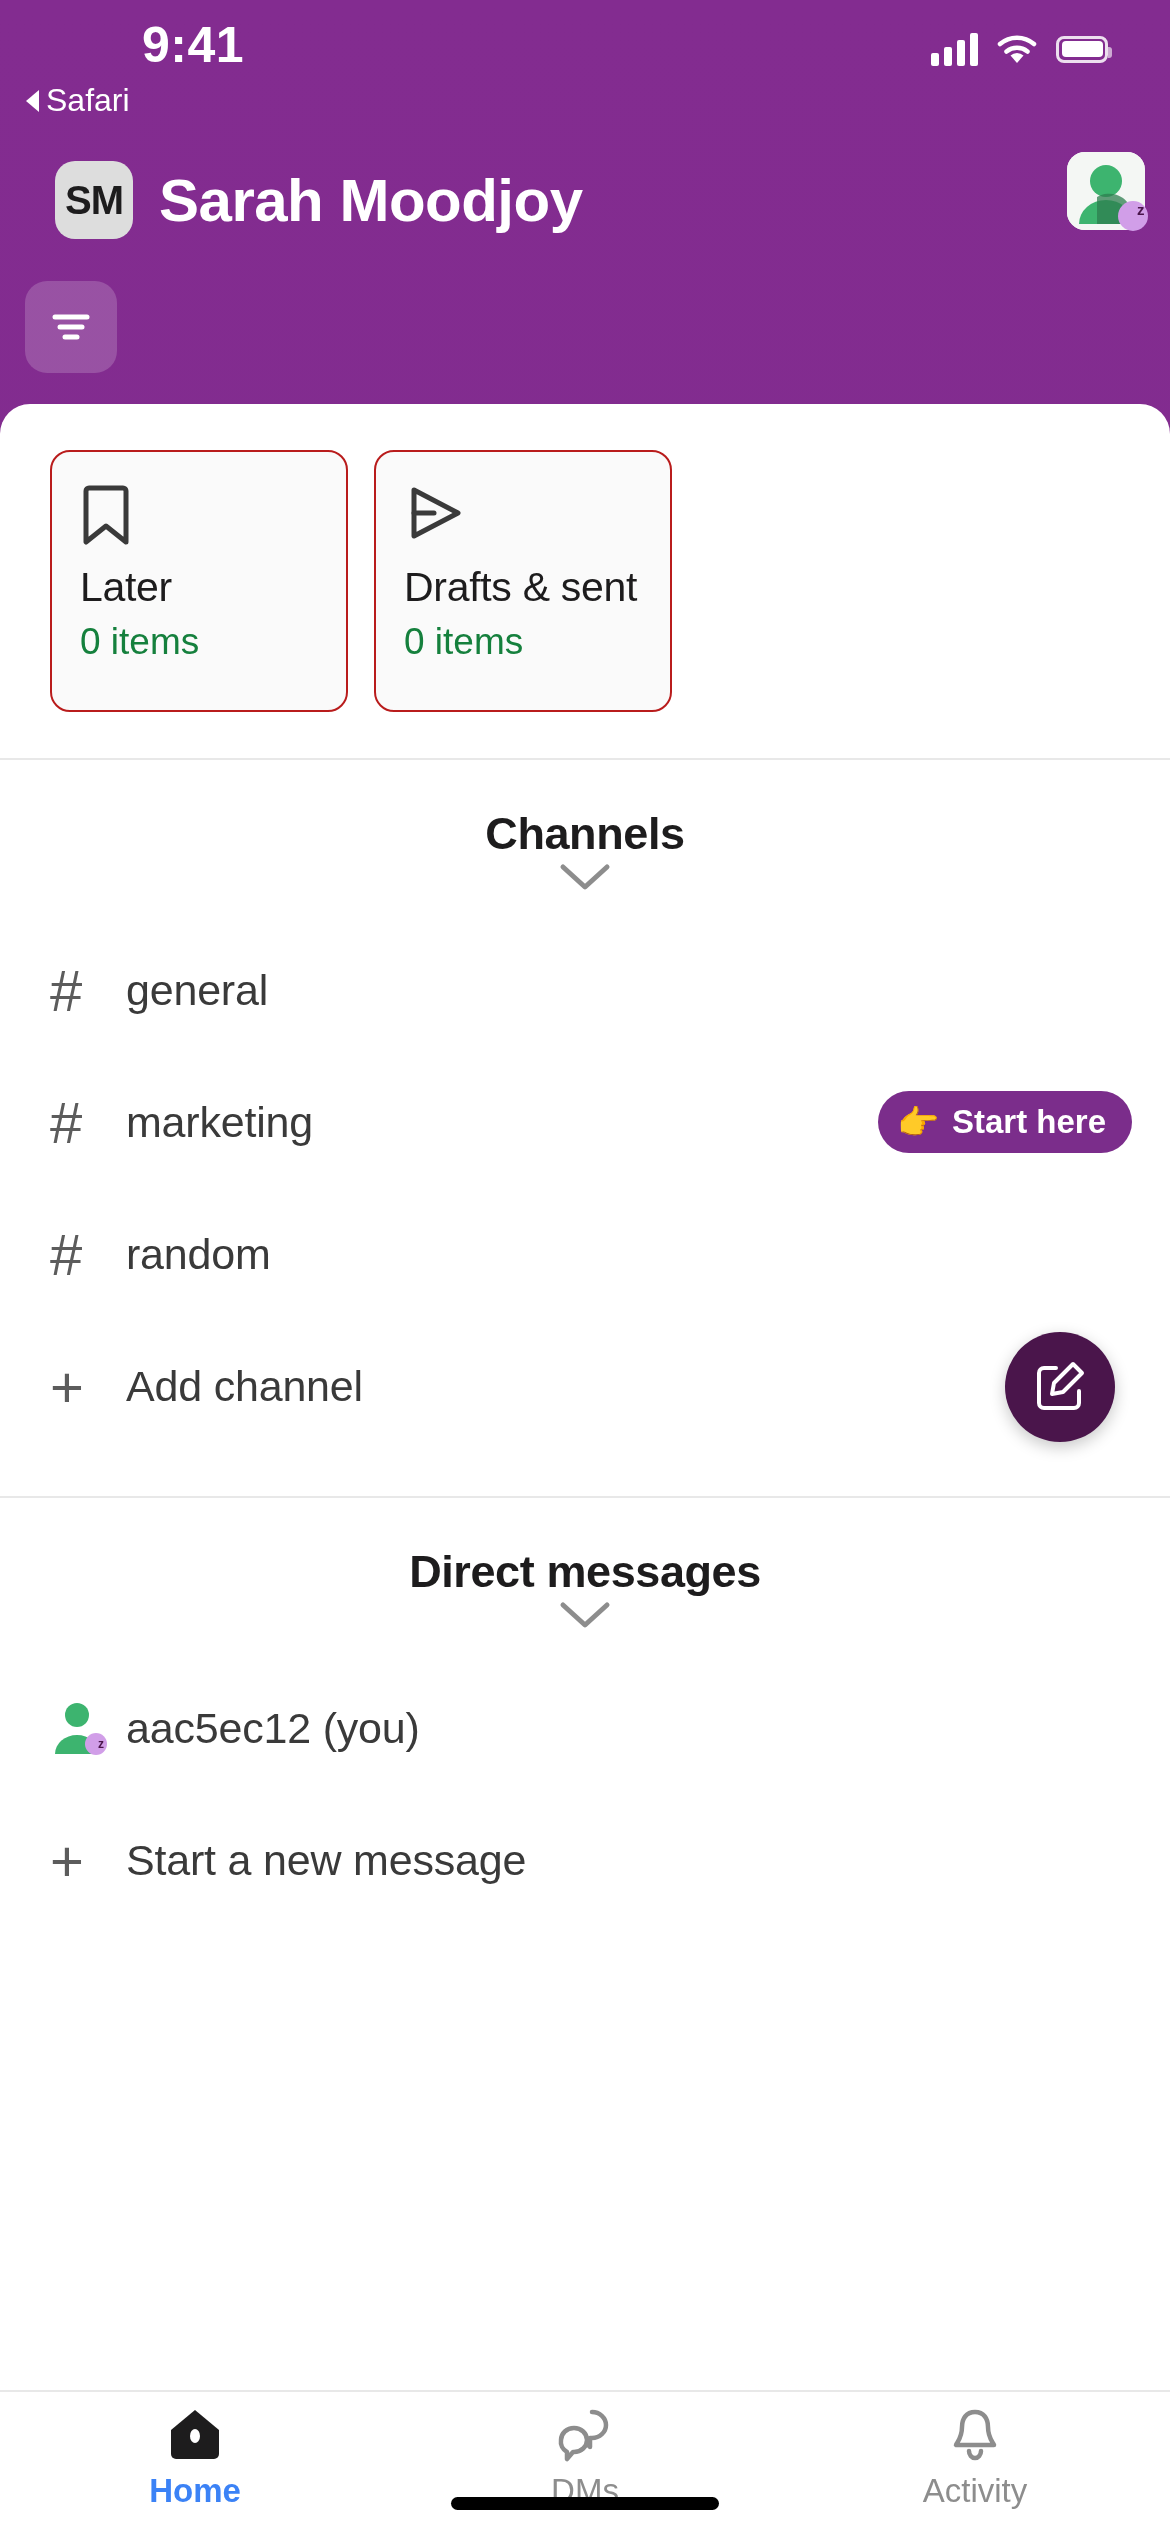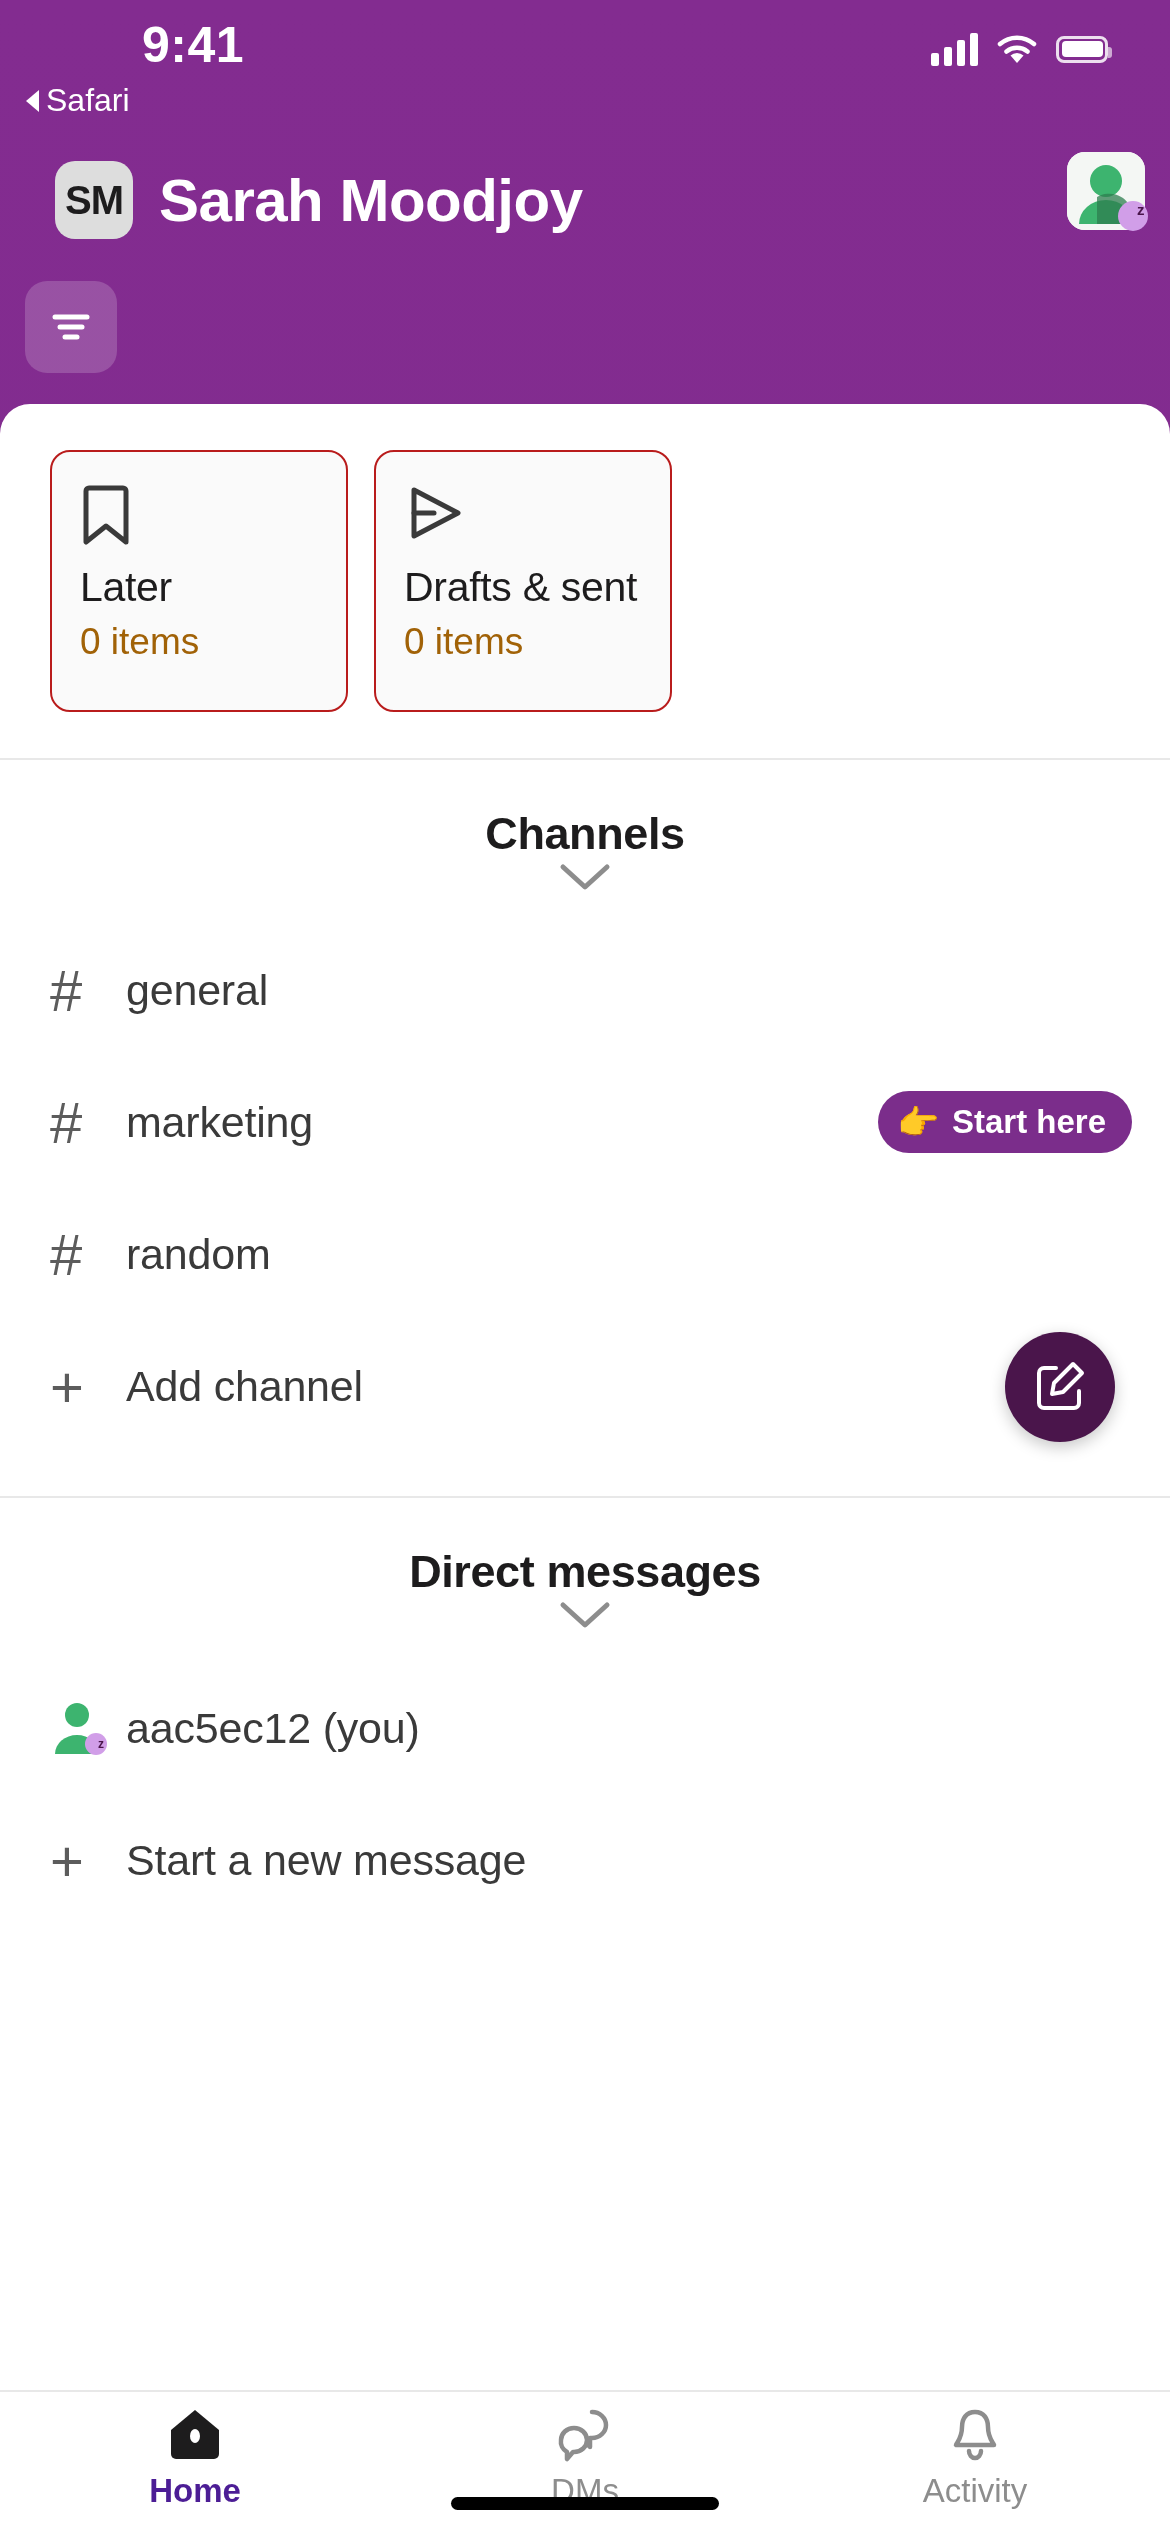--- a/index.html
+++ b/index.html
@@ -109,21 +109,21 @@
 
   
   .cards { display:flex; gap:26px; padding:46px 50px 0 50px; }
   .qcard {
     width:298px; height:262px;
     border:2px solid #b91c1c; border-radius:20px; background:#FAFAFA;
     padding:30px 28px 0 28px;
   }
   .qcard .ico { height:78px; display:flex; align-items:flex-start; }
   .qcard .t { font-size:41px; color:#1D1C1D; margin-top:4px; letter-spacing:-0.3px;}
-  .qcard .s { font-size:37px; color:#a16207; margin-top:10px; }
+  .qcard .s { font-size:37px; color:#15803d; margin-top:10px; }
 
   .divider { height:2px; background:#E8E8E8; width:100%; }
 
   .section-head {
     display:flex; align-items:center; justify-content:space-between;
     padding:48px 50px 30px 50px;
     flex-direction:column;
   }
   .section-head .h {
     font-size:45px; font-weight:bold; color:#1D1C1D; letter-spacing:-0.4px;
@@ -162,21 +162,21 @@
   }
 
   
   .tabbar {
     position:absolute; left:0; bottom:0; width:1170px; height:142px;
     background:#ffffff; border-top:2px solid #E8E8E8;
     display:flex; align-items:flex-start; padding-top:14px;
   }
   .tab { flex:1 1 0; display:flex; flex-direction:column; align-items:center; gap:8px;}
   .tab .tl { font-size:33px; color:#8D8D8D; }
-  .tab.active .tl { color:#4c1d95; font-weight:bold; }
+  .tab.active .tl { color:#3b82f6; font-weight:bold; }
   .home-indicator {
     position:absolute; left:50%; transform:translateX(-50%);
     bottom:22px; width:268px; height:13px; border-radius:8px; background:#000;
   }
 </style>
 </head>
 <body>
 
 <div id="screen">
 

